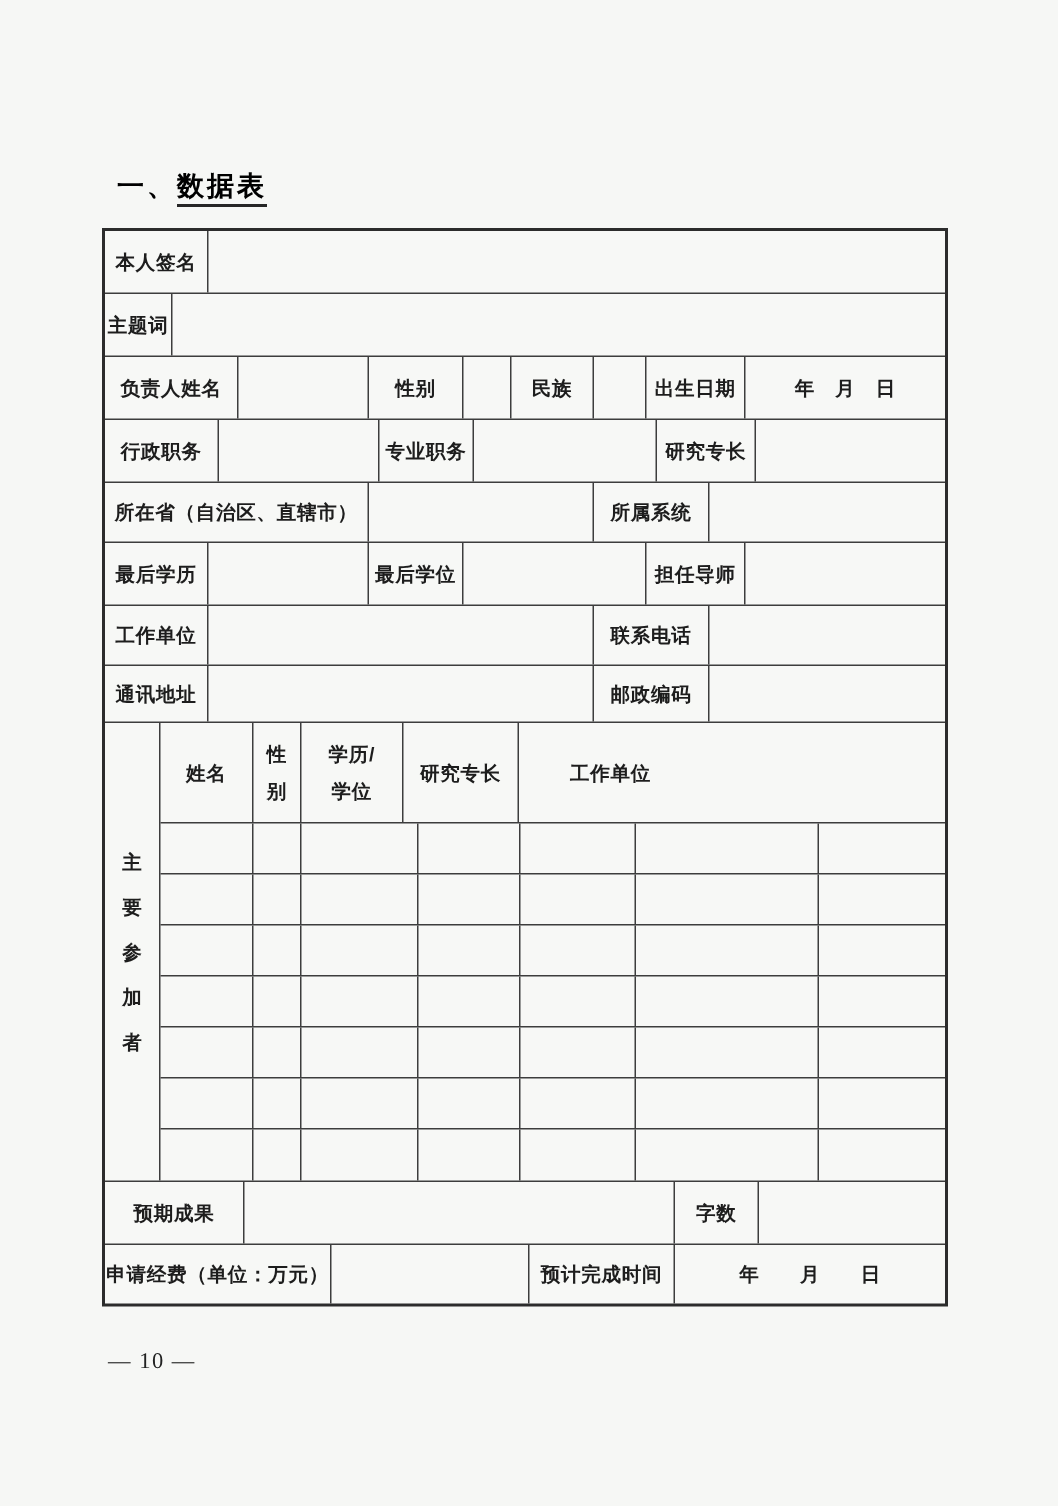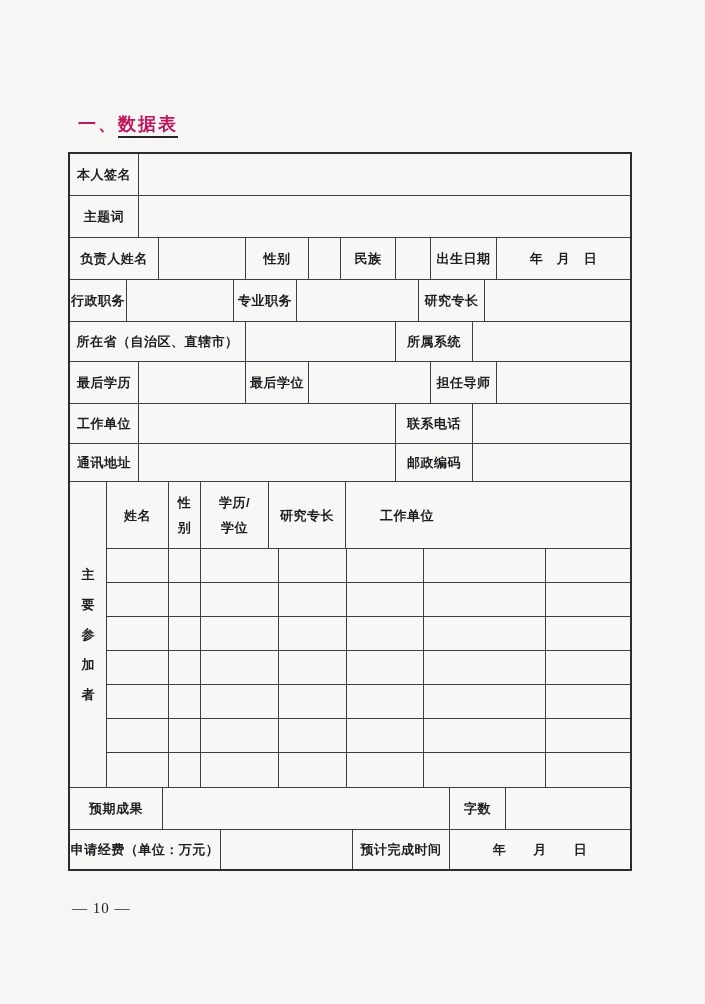--- a/index.html
+++ b/index.html
@@ -8,21 +8,21 @@
     position:relative;
     width:705px; height:1004px;
     background:#f6f7f5;
     font-family:"Liberation Sans","DejaVu Sans",sans-serif;
     color:#1d1d1d;
     overflow:hidden;
   }
   .title {
     position:absolute; left:78px; top:112px;
     font-size:18px; font-weight:bold; letter-spacing:2px;
-    color:#be185d;
+    color:#000000;
   }
   .title .u { border-bottom:2px solid #262626; padding-bottom:2px; }
   .form-table {
     position:absolute; left:68px; top:152px;
     width:564px;
     border:2px solid #2c2c2c;
     background:#f7f8f6;
   }
   .row { display:flex; border-bottom:1px solid #3d3d3d; width:100%; }
   .form-table > .row:last-child { border-bottom:none; }
@@ -67,37 +67,37 @@
   <div class="title"><span>一、</span><span class="u">数据表</span></div>
 
   <div class="form-table">
 
     <div class="row h42">
       <div class="cell fx" style="width:69px">本人签名</div>
       <div class="cell flex1"></div>
     </div>
 
     <div class="row h42">
-      <div class="cell fx" style="width:69px">主题词</div>
+      <div class="cell fx" style="width:45px">主题词</div>
       <div class="cell flex1"></div>
     </div>
 
     <div class="row h42">
       <div class="cell fx" style="width:89px">负责人姓名</div>
       <div class="cell fx" style="width:87px"></div>
       <div class="cell fx" style="width:63px">性别</div>
       <div class="cell fx" style="width:32px"></div>
       <div class="cell fx" style="width:55px">民族</div>
       <div class="cell fx" style="width:35px"></div>
       <div class="cell fx" style="width:66px">出生日期</div>
       <div class="cell flex1">年　月　日</div>
     </div>
 
     <div class="row h42">
-      <div class="cell fx" style="width:57px">行政职务</div>
+      <div class="cell fx" style="width:76px">行政职务</div>
       <div class="cell fx" style="width:107px"></div>
       <div class="cell fx" style="width:63px">专业职务</div>
       <div class="cell fx" style="width:122px"></div>
       <div class="cell fx" style="width:66px">研究专长</div>
       <div class="cell flex1"></div>
     </div>
 
     <div class="row h40">
       <div class="cell fx" style="width:176px">所在省（自治区、直辖市）</div>
       <div class="cell fx" style="width:150px"></div>

